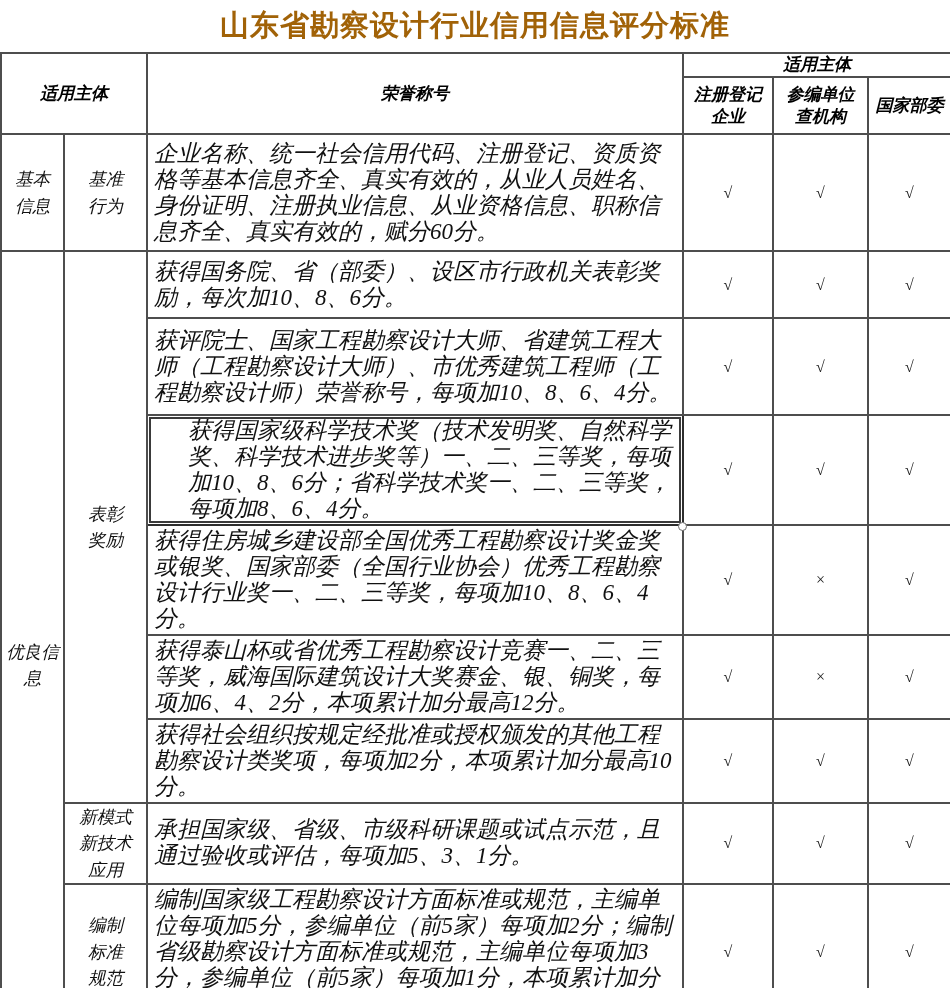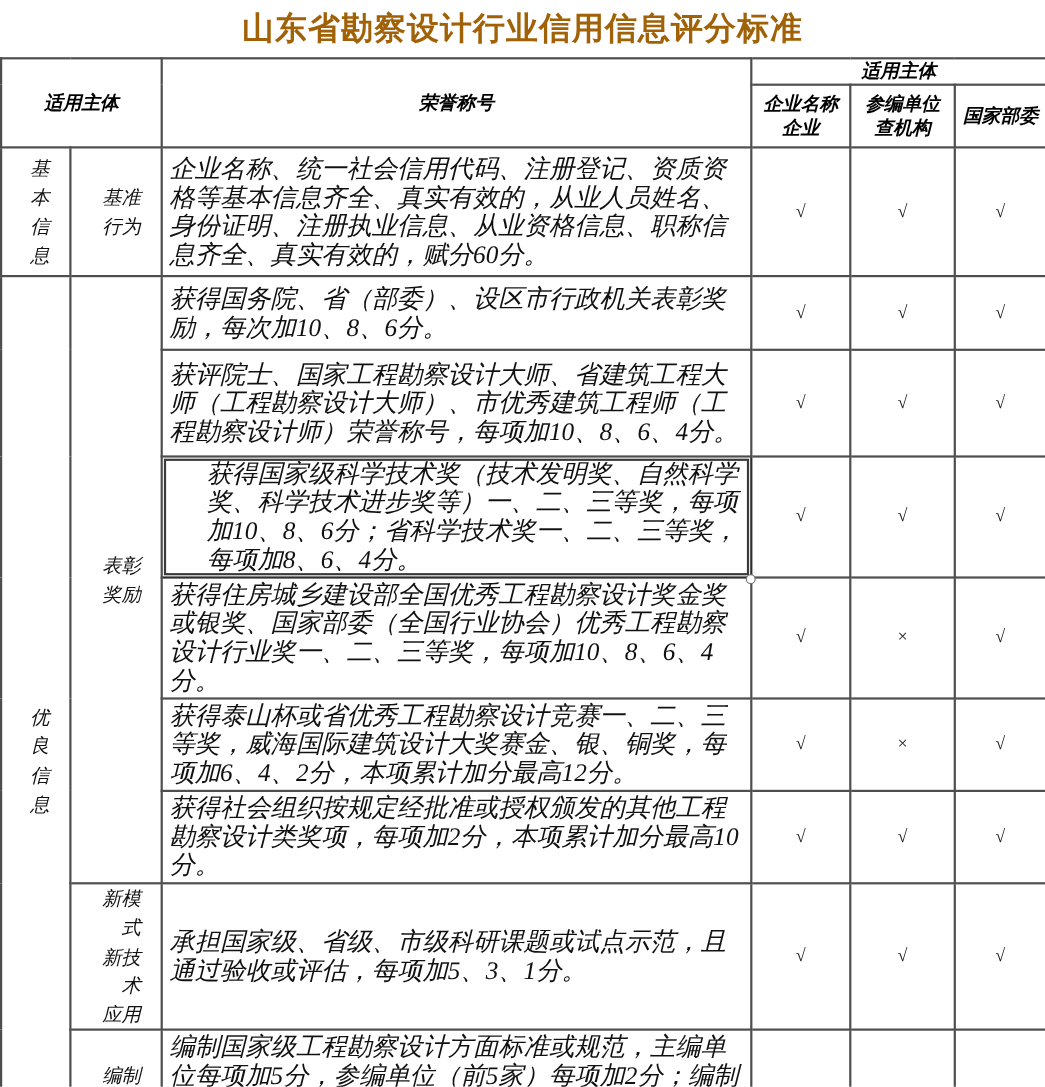--- a/index.html
+++ b/index.html
@@ -18,22 +18,22 @@
   td{
     border:2px solid #4e4e4e;padding:0;vertical-align:middle;overflow:hidden;
     background:#ffffff;
     font-style:italic;
   }
   td.hc{
     text-align:center;font-weight:bold;font-size:17px;line-height:1.3;
     white-space:pre-line;color:#000;
   }
   td.cat{
-    text-align:right;font-size:17.5px;line-height:1.5;white-space:pre-line;
-    padding:0 18px;
+    text-align:center;font-size:17.5px;line-height:1.5;white-space:pre-line;
+    padding:0 2px;
   }
   td.desc{
     text-align:left;font-size:23px;line-height:26px;
     padding:2px 3px 2px 6px;
   }
   td.mark{text-align:center;font-size:16px;color:#222;}
   
   td.hl{
     position:relative;overflow:visible;border-color:#2e2e2e;padding-left:40px;
   }
@@ -73,21 +73,21 @@
       <col style="width:83px">
   </colgroup>
 
   <tbody>
       <tr class="h-hdr1">
     <td class="hc" colspan="2" rowspan="2">适用主体</td>
     <td class="hc" rowspan="2">荣誉称号</td>
     <td class="hc" colspan="3">适用主体</td>
   </tr>
   <tr class="h-hdr2">
-    <td class="hc">企业名称
+    <td class="hc">注册登记
 企业</td>
     <td class="hc">参编单位
 查机构</td>
     <td class="hc">国家部委</td>
   </tr>
 
   <tr class="h-r1">
     <td class="cat">基本
 信息</td>
     <td class="cat">基准

